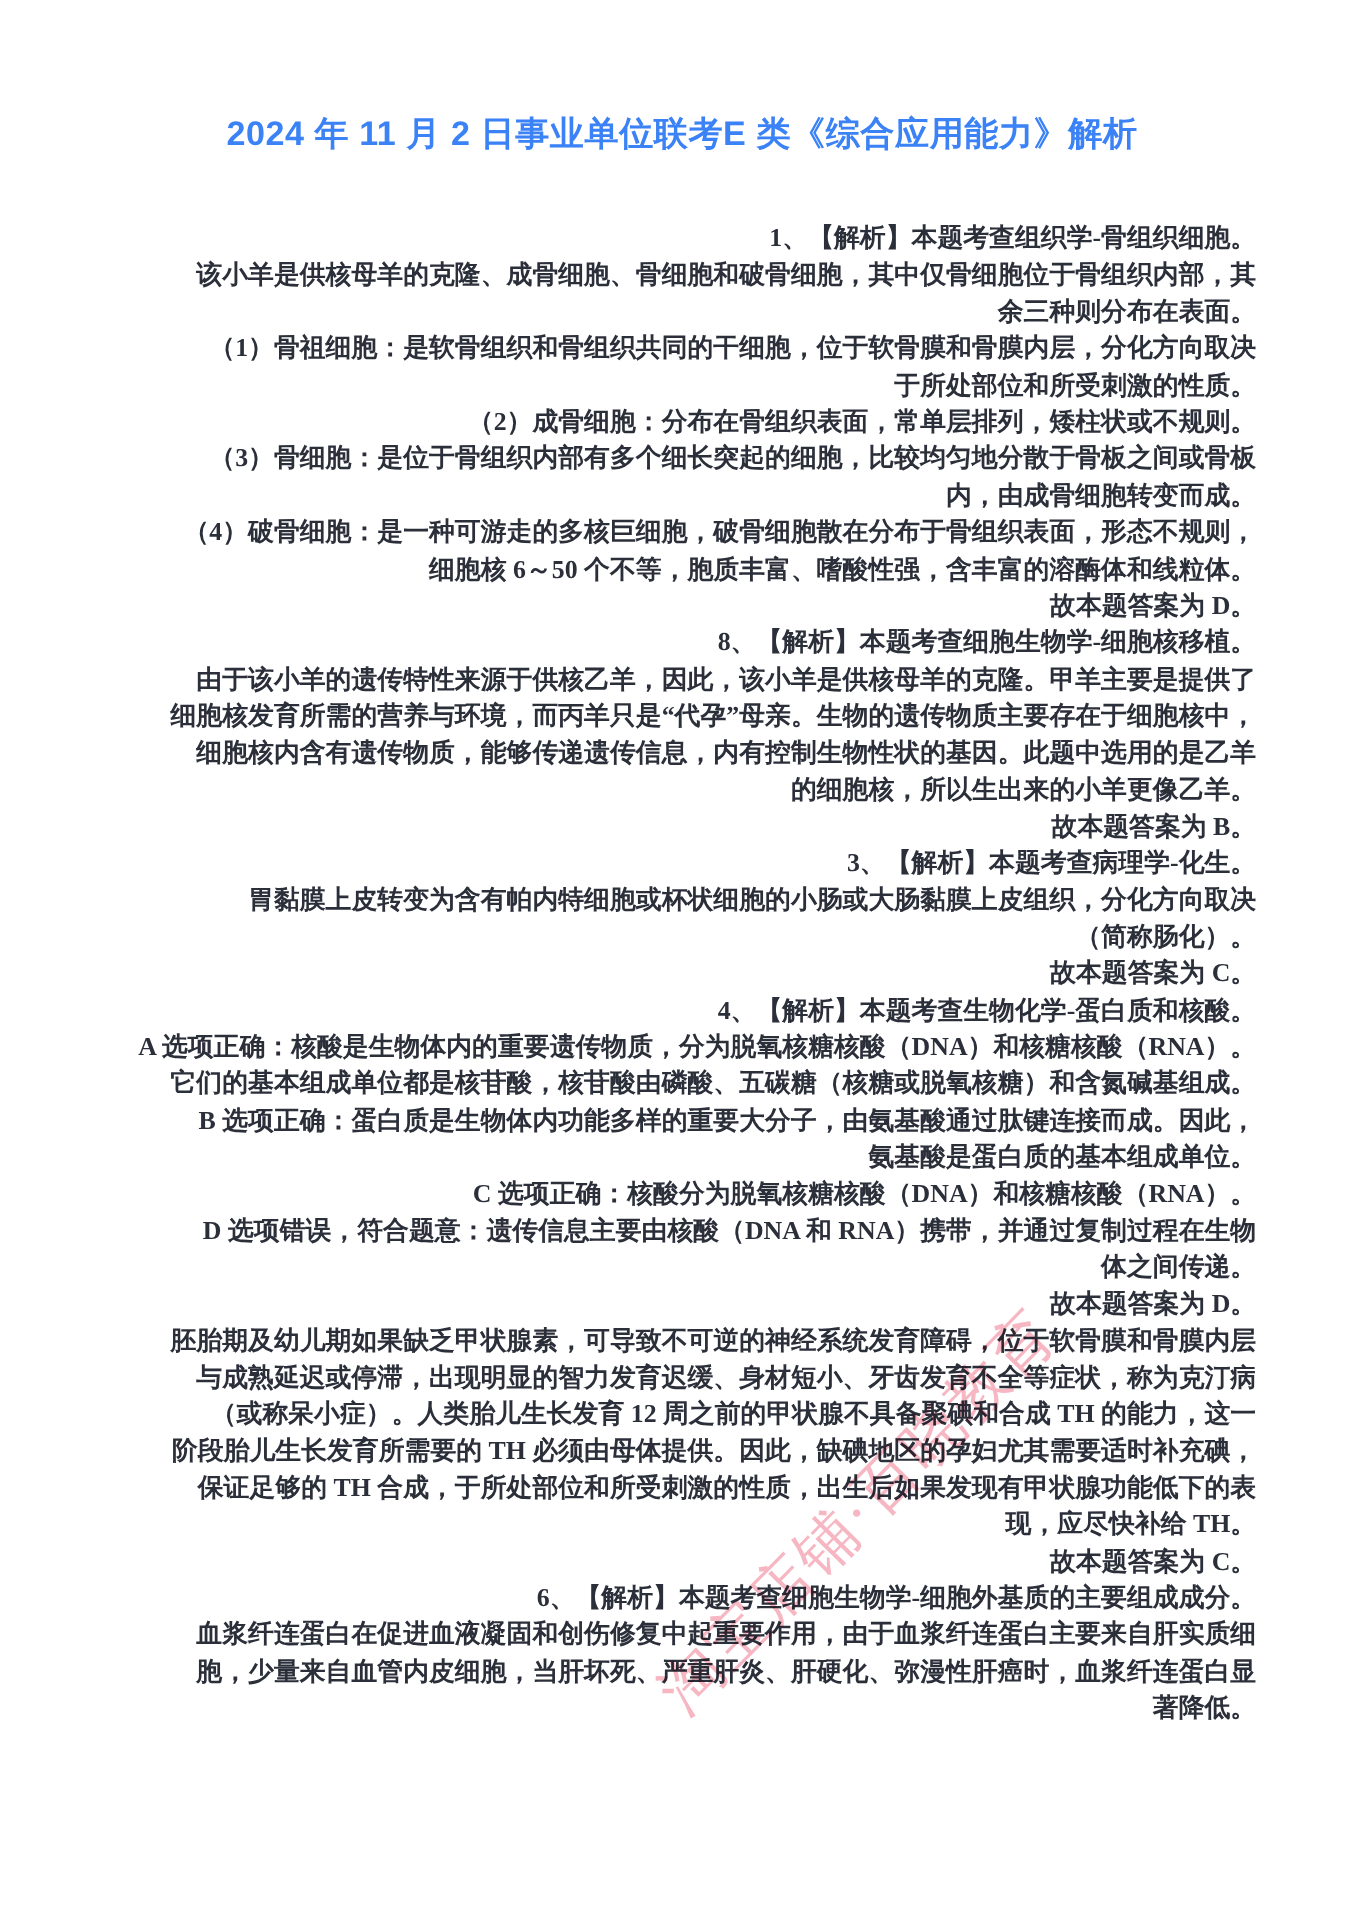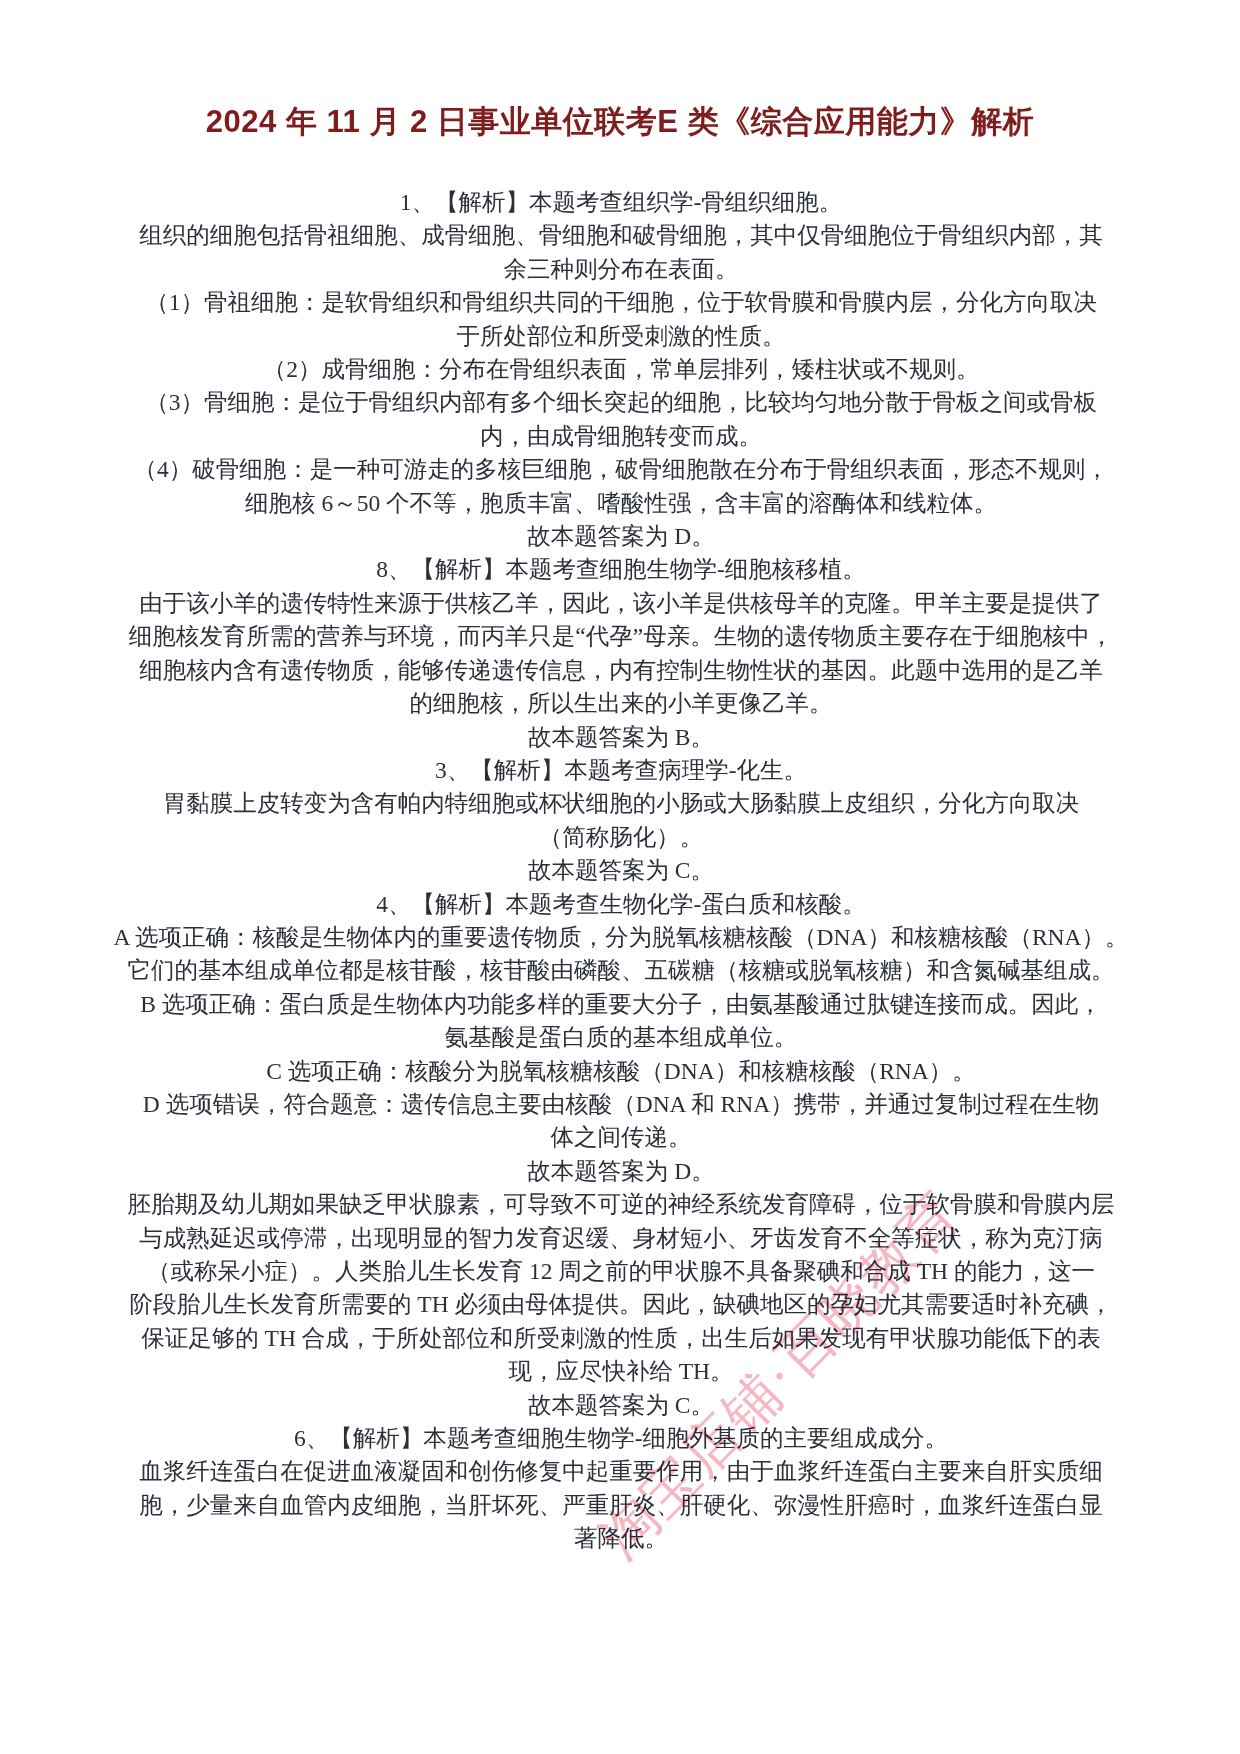--- a/index.html
+++ b/index.html
@@ -24,30 +24,31 @@
     position: absolute;
     top: 101px;
     left: 0;
     width: 100%;
     margin: 0;
     text-align: center;
     font-family: "Liberation Sans", "DejaVu Sans", sans-serif;
     font-weight: 700;
     font-size: 31px;
     letter-spacing: 0.5px;
-    color: #7f1d1d;
+    color: #3b82f6;
   }
   .doc-body {
     position: absolute;
     left: 100px;
-    top: 186px;
+    top: 201px;
     width: 1042px;
     font-size: 23.5px;
     line-height: 33.4px;
-    text-align: center;
+    text-align: right;
+    font-weight: bold;
   }
   .section { margin: 0; padding: 0; }
   .line { margin: 0; padding: 0; }
   .watermark {
     position: absolute;
     left: 610px;
     top: 1520px;
     height: 56px;
     line-height: 56px;
     transform-origin: 0 50%;
@@ -63,21 +64,21 @@
 </style>
 </head>
 <body>
 
 <div class="page">
   <h1 class="title">2024 年 11 月 2 日事业单位联考E 类《综合应用能力》解析</h1>
 
   <div class="doc-body" id="doc-body">
       <div class="section">
         <div class="line">1、【解析】本题考查组织学-骨组织细胞。</div>
-        <div class="line">组织的细胞包括骨祖细胞、成骨细胞、骨细胞和破骨细胞，其中仅骨细胞位于骨组织内部，其</div>
+        <div class="line">该小羊是供核母羊的克隆、成骨细胞、骨细胞和破骨细胞，其中仅骨细胞位于骨组织内部，其</div>
         <div class="line">余三种则分布在表面。</div>
         <div class="line">（1）骨祖细胞：是软骨组织和骨组织共同的干细胞，位于软骨膜和骨膜内层，分化方向取决</div>
         <div class="line">于所处部位和所受刺激的性质。</div>
         <div class="line">（2）成骨细胞：分布在骨组织表面，常单层排列，矮柱状或不规则。</div>
         <div class="line">（3）骨细胞：是位于骨组织内部有多个细长突起的细胞，比较均匀地分散于骨板之间或骨板</div>
         <div class="line">内，由成骨细胞转变而成。</div>
         <div class="line">（4）破骨细胞：是一种可游走的多核巨细胞，破骨细胞散在分布于骨组织表面，形态不规则，</div>
         <div class="line">细胞核 6～50 个不等，胞质丰富、嗜酸性强，含丰富的溶酶体和线粒体。</div>
         <div class="line">故本题答案为 D。</div>
       </div>

